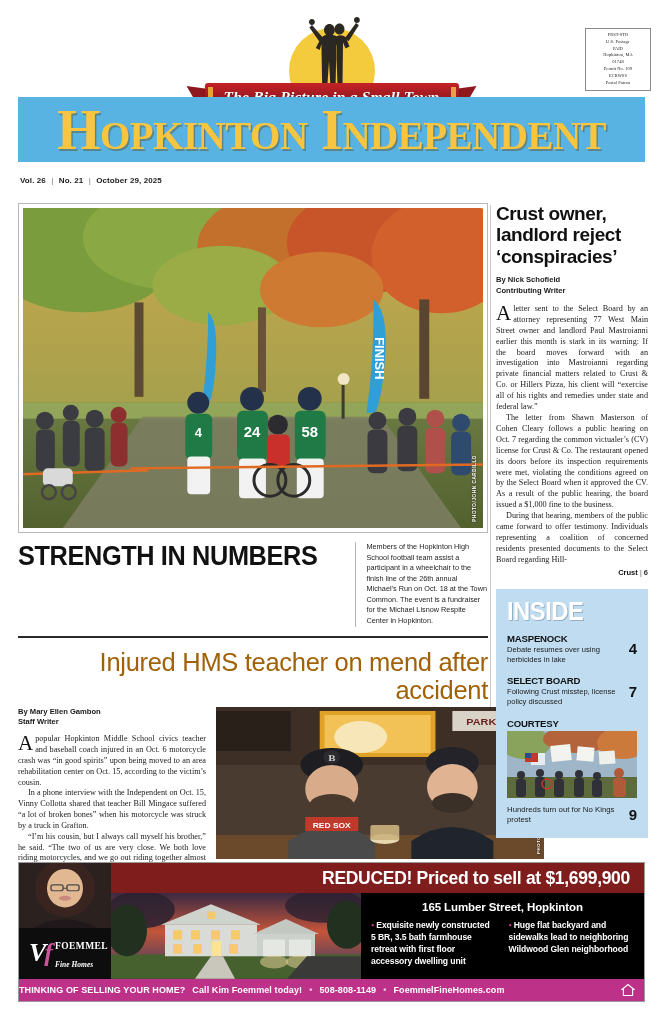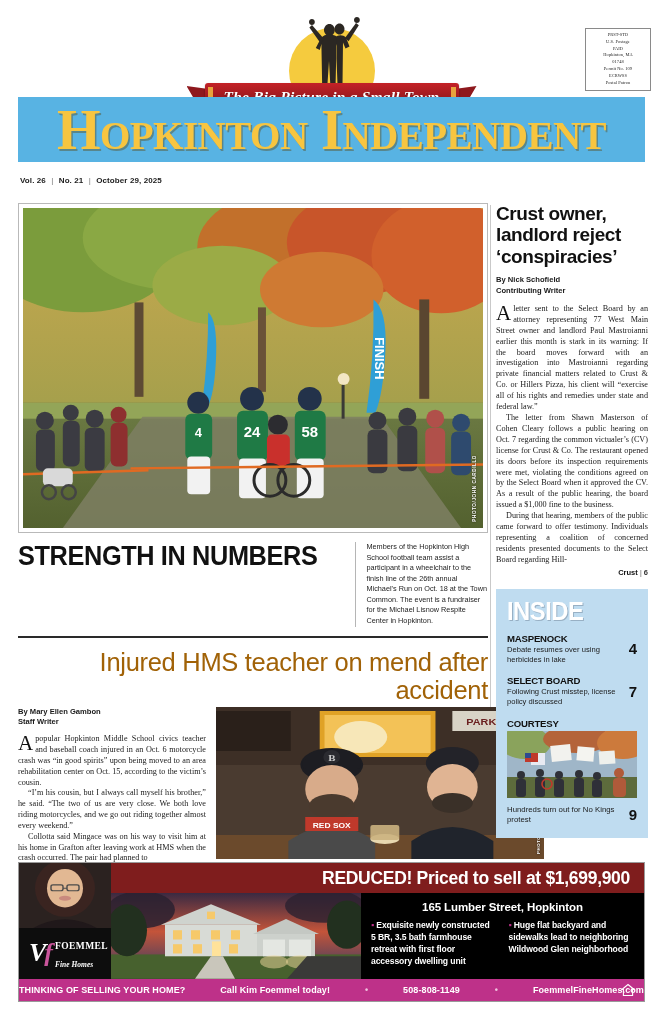--- a/index.html
+++ b/index.html
@@ -219,21 +219,21 @@
     width: 250px; position:relative; overflow:hidden;
     background: linear-gradient(180deg,#2b2038 0%, #b8453a 22%, #6b4a52 42%, #3d4a34 60%, #4e6b35 100%);
   }
   .ad-copy { flex:1; background:#000; color:#fff; padding: 8px 10px 6px 10px; }
   .ad-addr { text-align:center; font-size: 11.5px; font-weight:bold; letter-spacing:-.1px; margin-bottom: 7px; }
   .bullets { display:flex; gap: 12px; }
   .bcol { flex:1; font-size: 8.6px; line-height:1.38; font-weight:bold; letter-spacing:-.1px; }
   .bcol .dot{ color:#BE3189; font-weight:bold; }
   .ad-foot {
     background:#BE3189; color:#fff; height: 22px;
-    display:flex; align-items:center; justify-content:space-between; gap:7px;
+    display:flex; align-items:center; justify-content:flex-start; gap:7px;
     font-size: 9px; font-weight:bold; letter-spacing:.1px; position:relative;
   }
   .ad-foot .sep{ color:#f0c4e0; }
   .eho { position:absolute; right:9px; top:50%; transform:translateY(-50%);
     width:14px; height:13px; }
 </style>
 </head>
 <body>
 
 <div class="page">
@@ -414,20 +414,21 @@
         <div class="head2">Injured HMS teacher on mend after accident</div>
 
         <div class="s2-body">
           <div class="s2-left">
             <div class="byline">
               <div>By Mary Ellen Gambon</div>
               <div>Staff Writer</div>
             </div>
             <div class="artbody">
               <p class="first"><span class="dropcap">A</span><span>popular Hopkinton Middle School civics teacher and baseball coach injured in an Oct. 6 motorcycle crash was “in good spirits” upon being moved to an area rehabilitation center on Oct. 15, according to the victim’s cousin.</span></p>
+              <p>In a phone interview with the Independent on Oct. 15, Vinny Collotta shared that teacher Bill Mingace suffered “a lot of broken bones” when his motorcycle was struck by a truck in Grafton.</p>
               <p>“I’m his cousin, but I always call myself his brother,” he said. “The two of us are very close. We both love riding motorcycles, and we go out riding together almost every weekend.”</p>
               <p>Collotta said Mingace was on his way to visit him at his home in Grafton after leaving work at HMS when the crash occurred. The pair had planned to</p>
             </div>
             <div class="jump">
               <span>Mingace</span><span class="bar">|</span><span class="pg">13</span>
             </div>
           </div>
 
           <div class="s2-photo-wrap">
             <div class="s2-photo">

